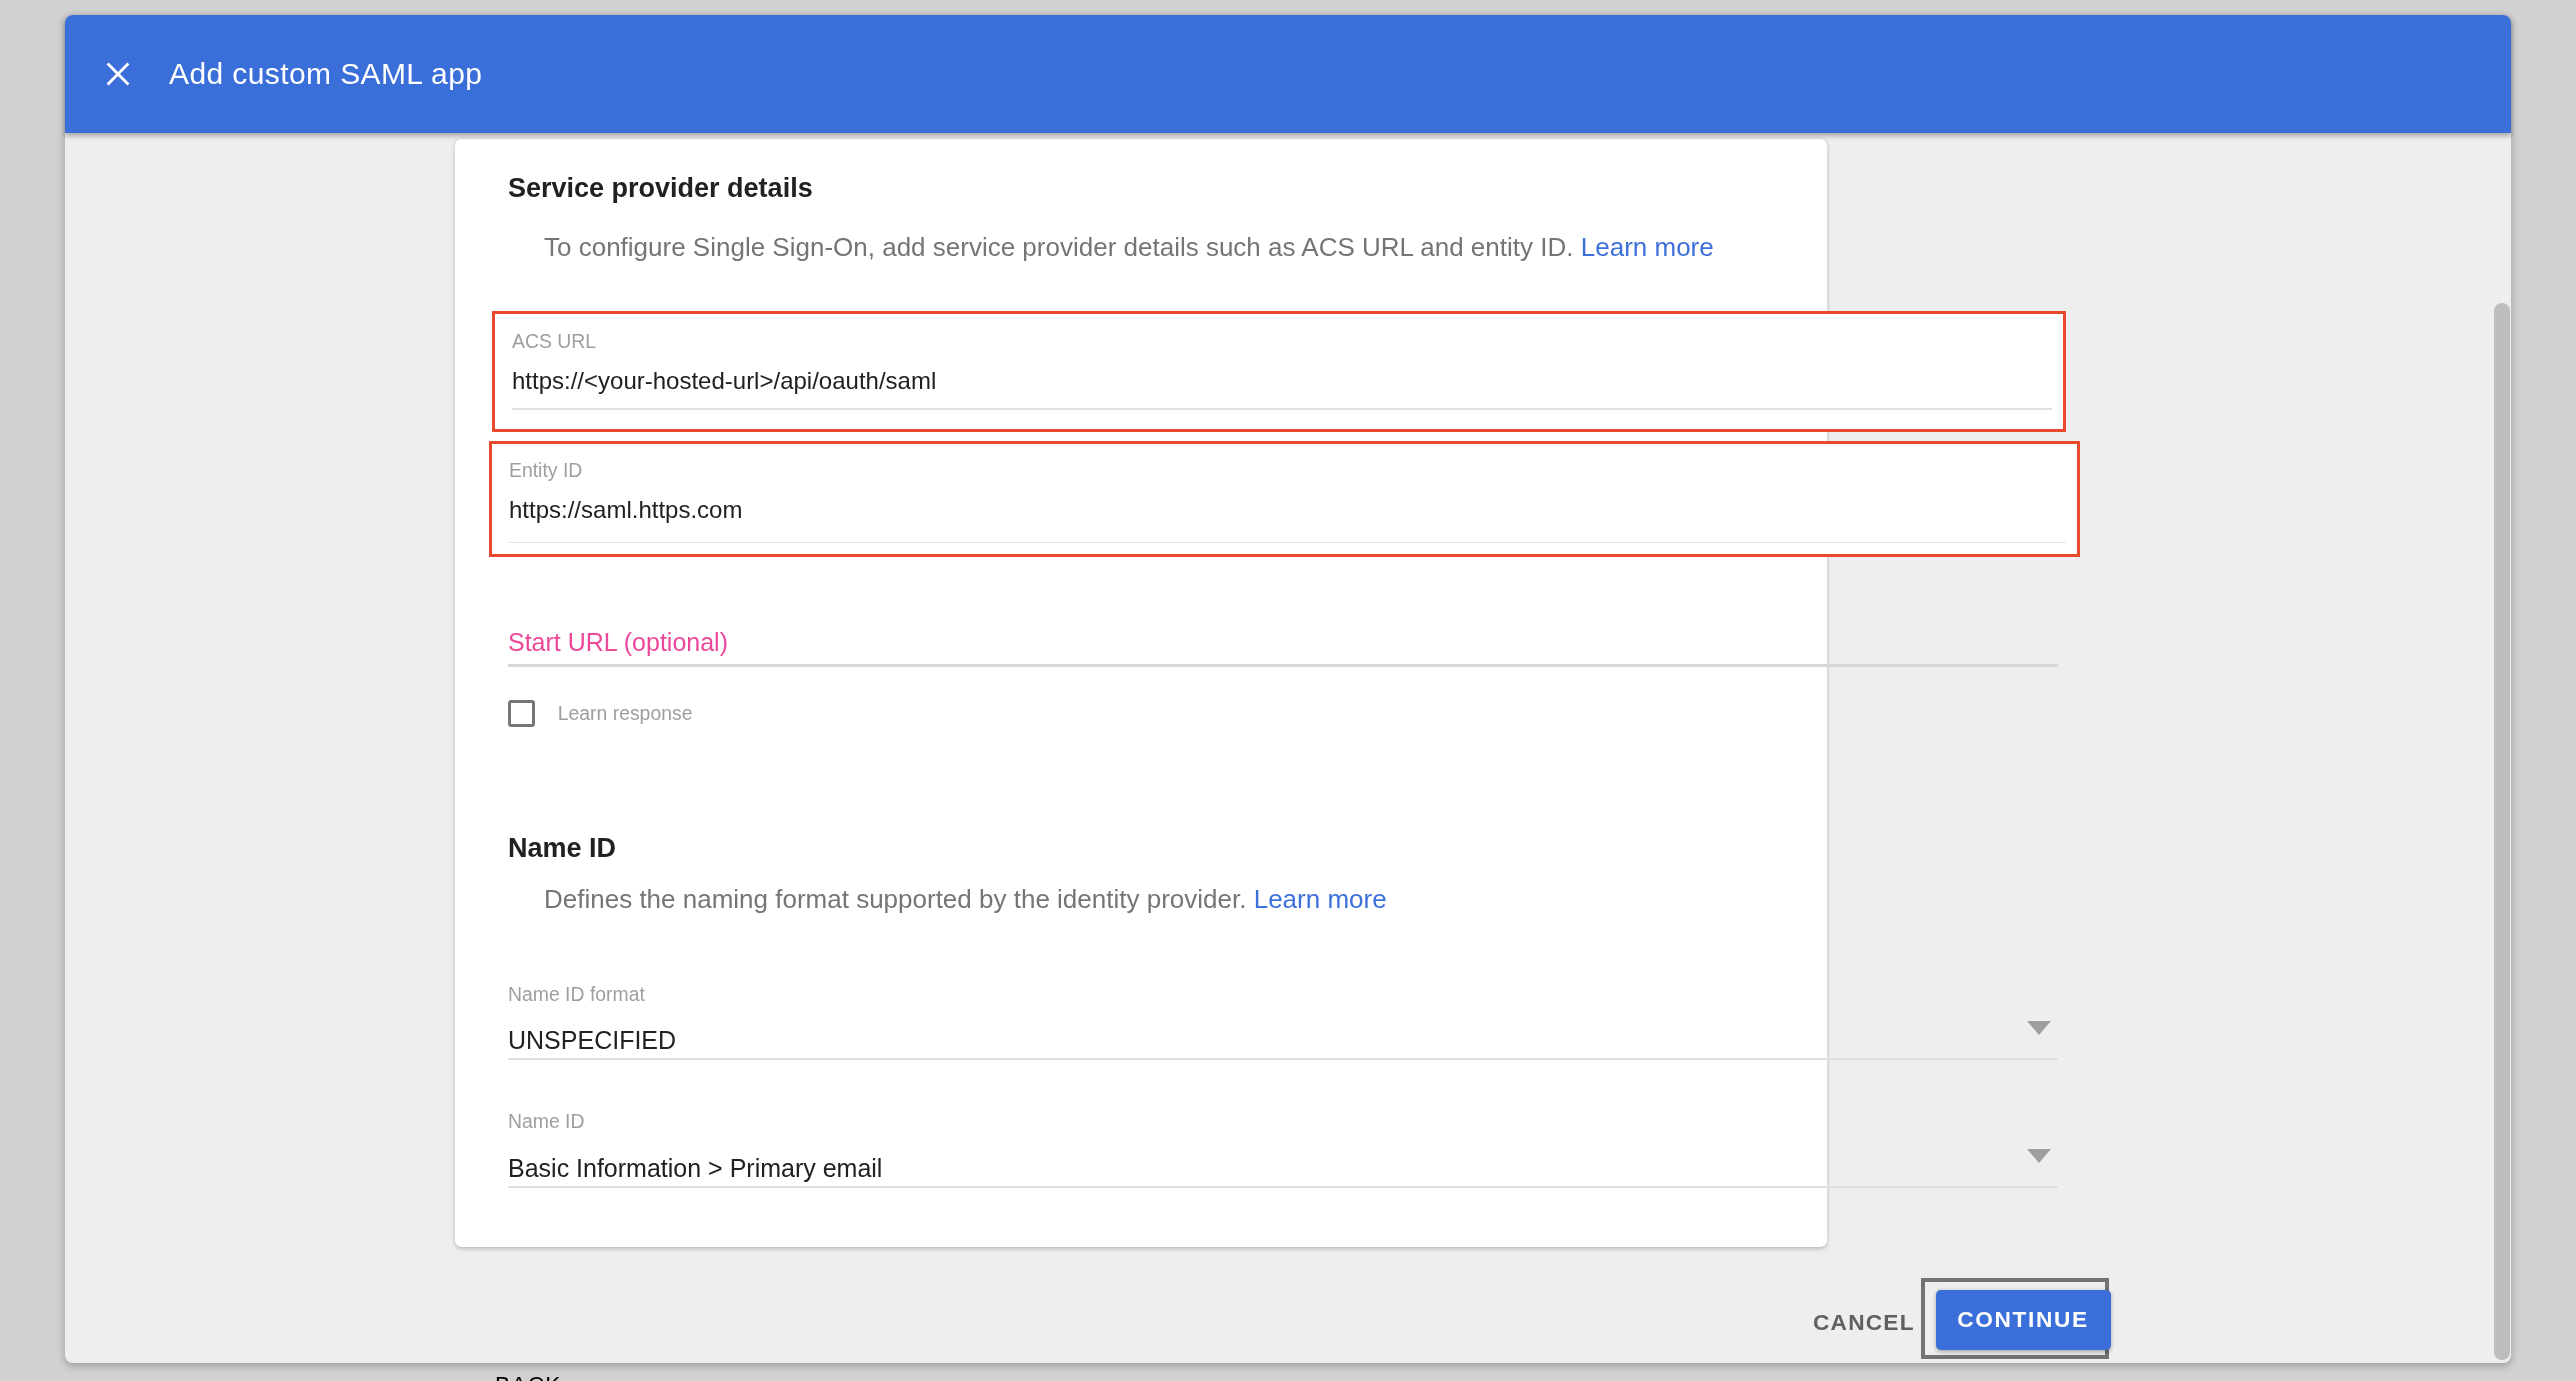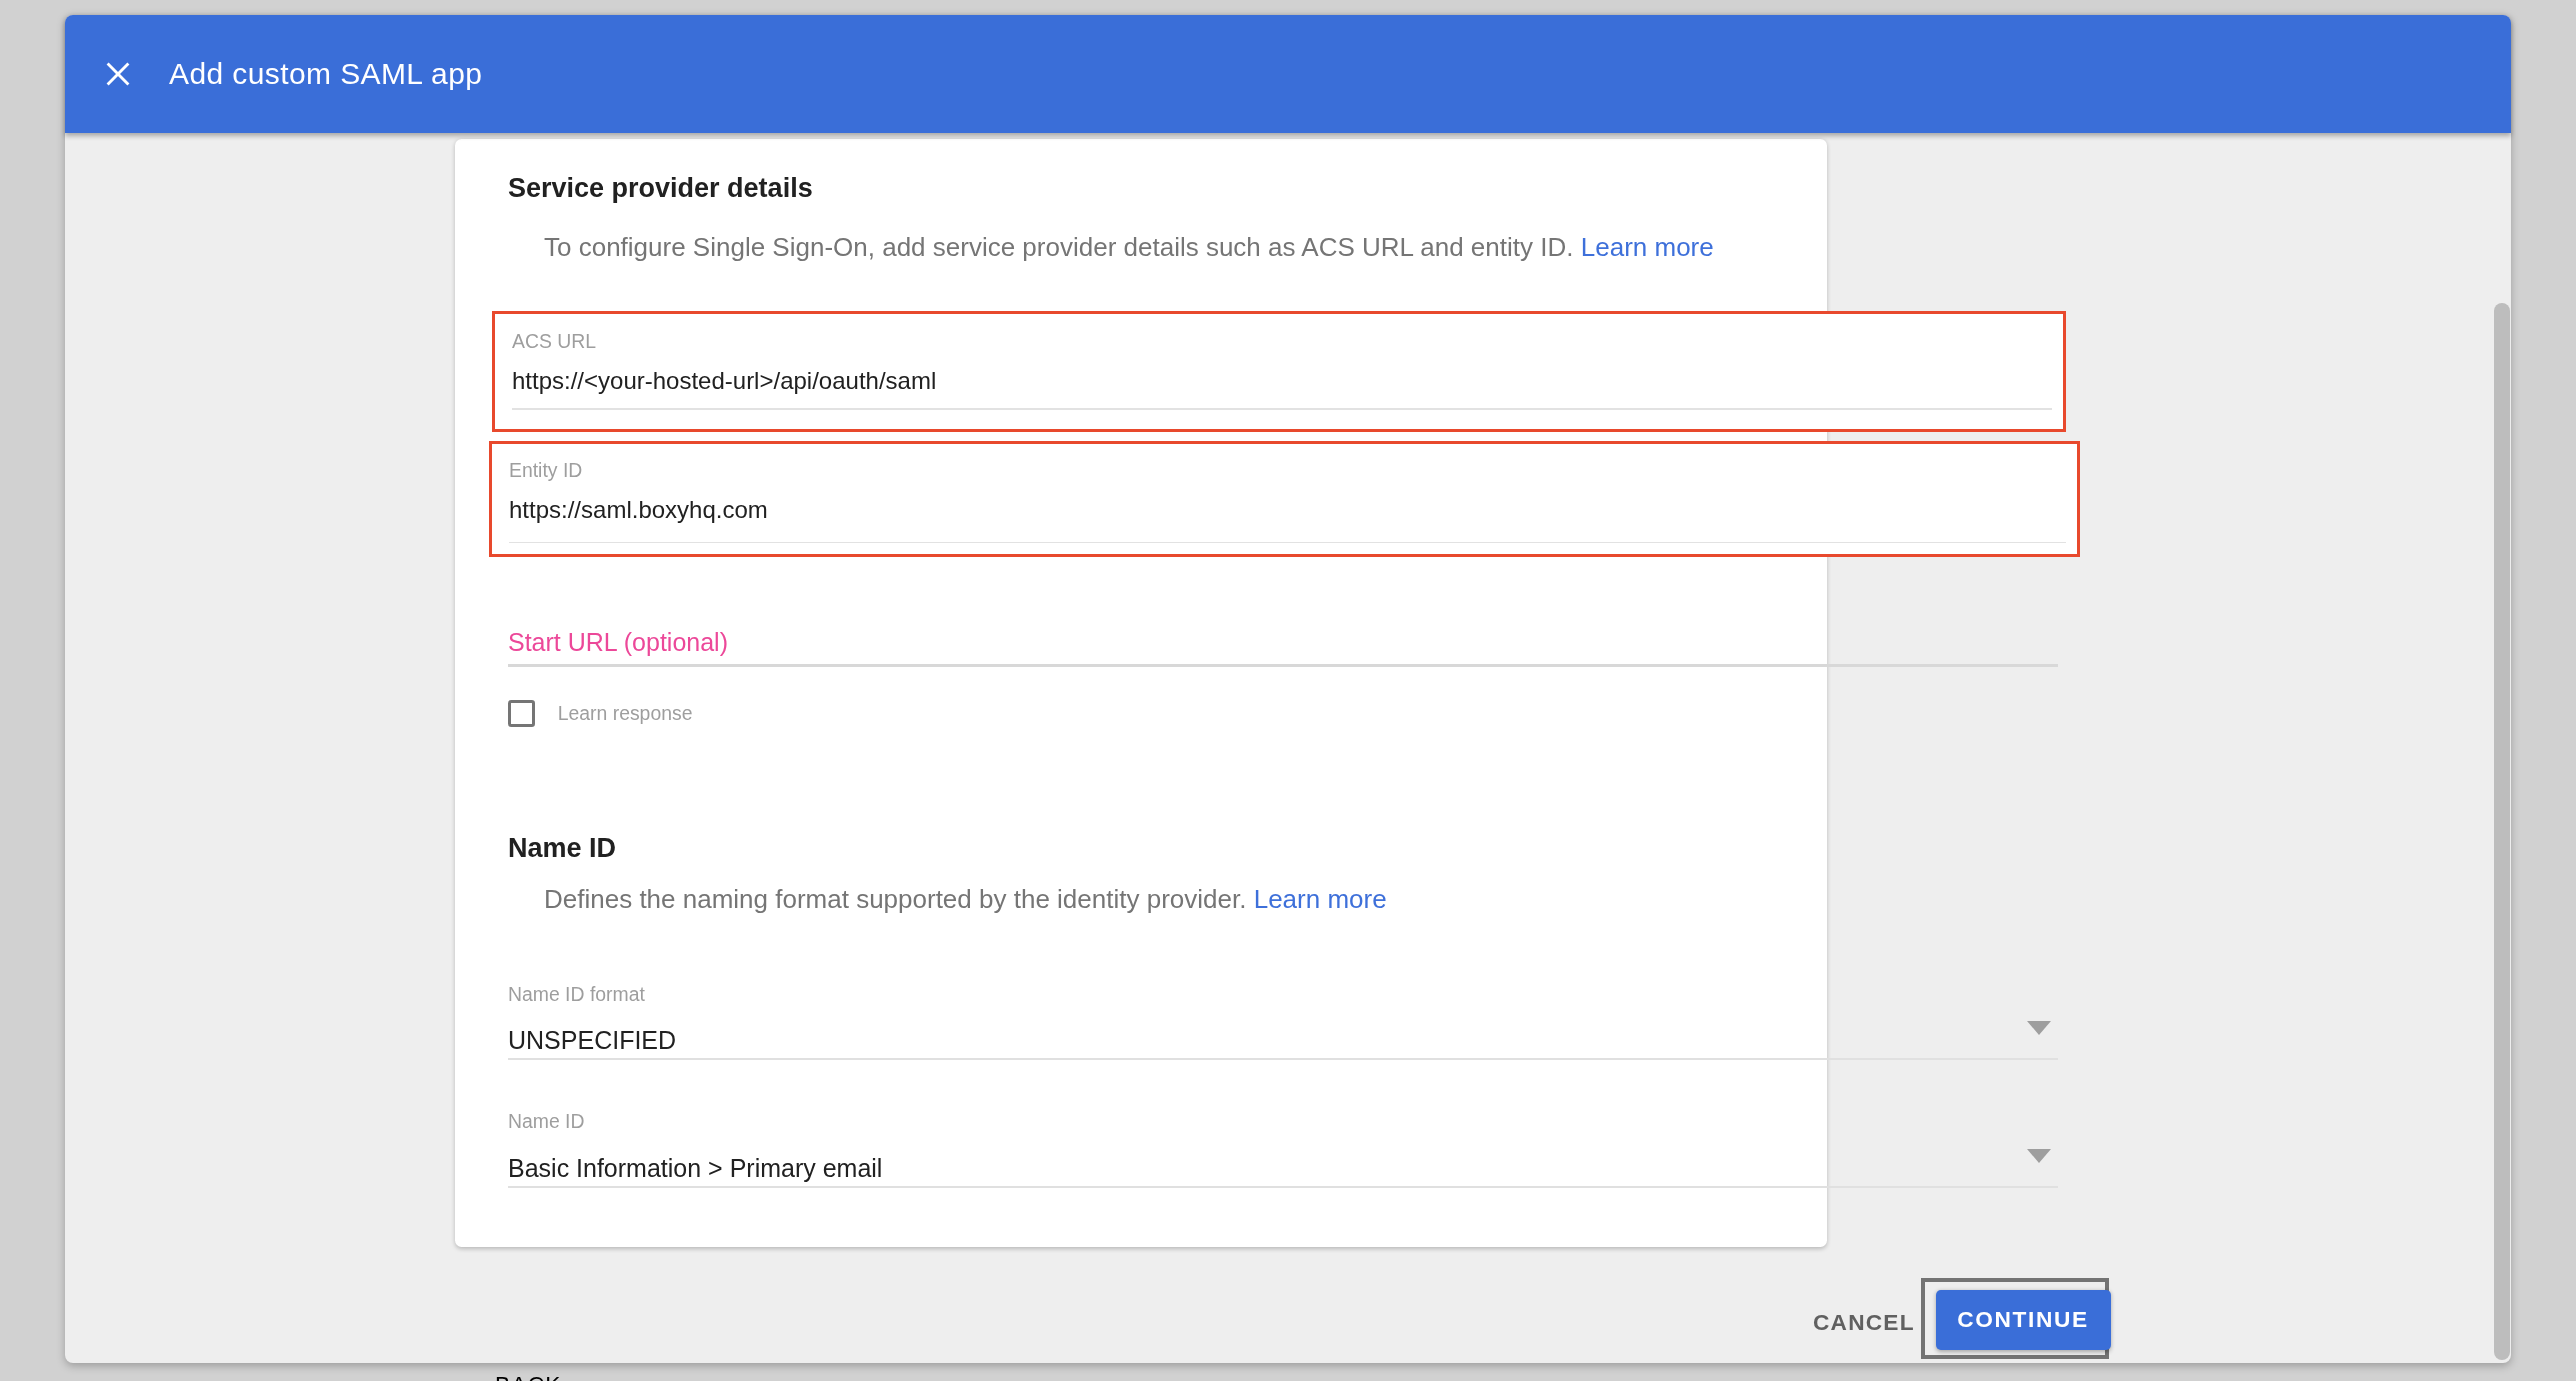--- a/index.html
+++ b/index.html
@@ -158,21 +158,21 @@
       </div>
 
       <div class="field-box acs">
         <div class="f-label">ACS URL</div>
         <div class="f-value">https://&lt;your-hosted-url&gt;/api/oauth/saml</div>
         <div class="f-underline"></div>
       </div>
 
       <div class="field-box entity">
         <div class="f-label">Entity ID</div>
-        <div class="f-value">https://saml.boxyhq.com</div>
+        <div class="f-value">https://saml.https.com</div>
         <div class="f-underline"></div>
       </div>
 
       <div class="start-placeholder">Start URL (optional)</div>
       <div class="start-underline"></div>
 
       <div class="checkbox-row">
         <div class="checkbox"></div>
         <div class="checkbox-label">Learn response</div>
       </div>

